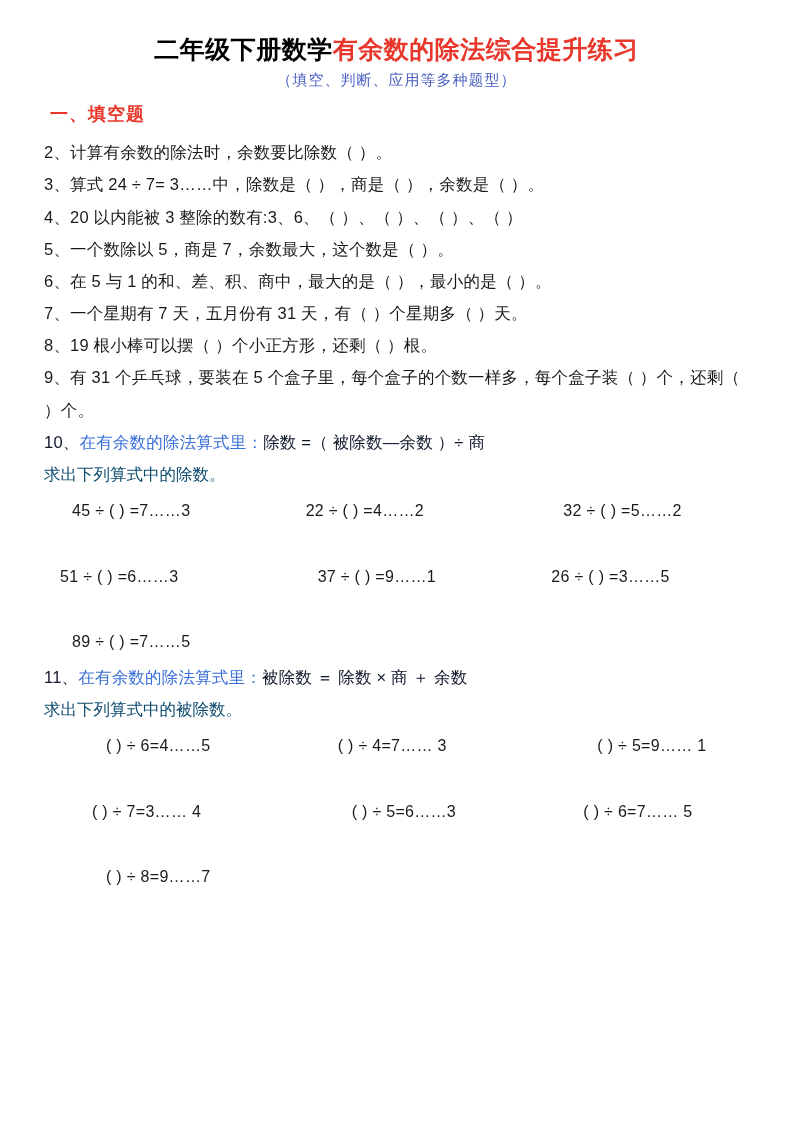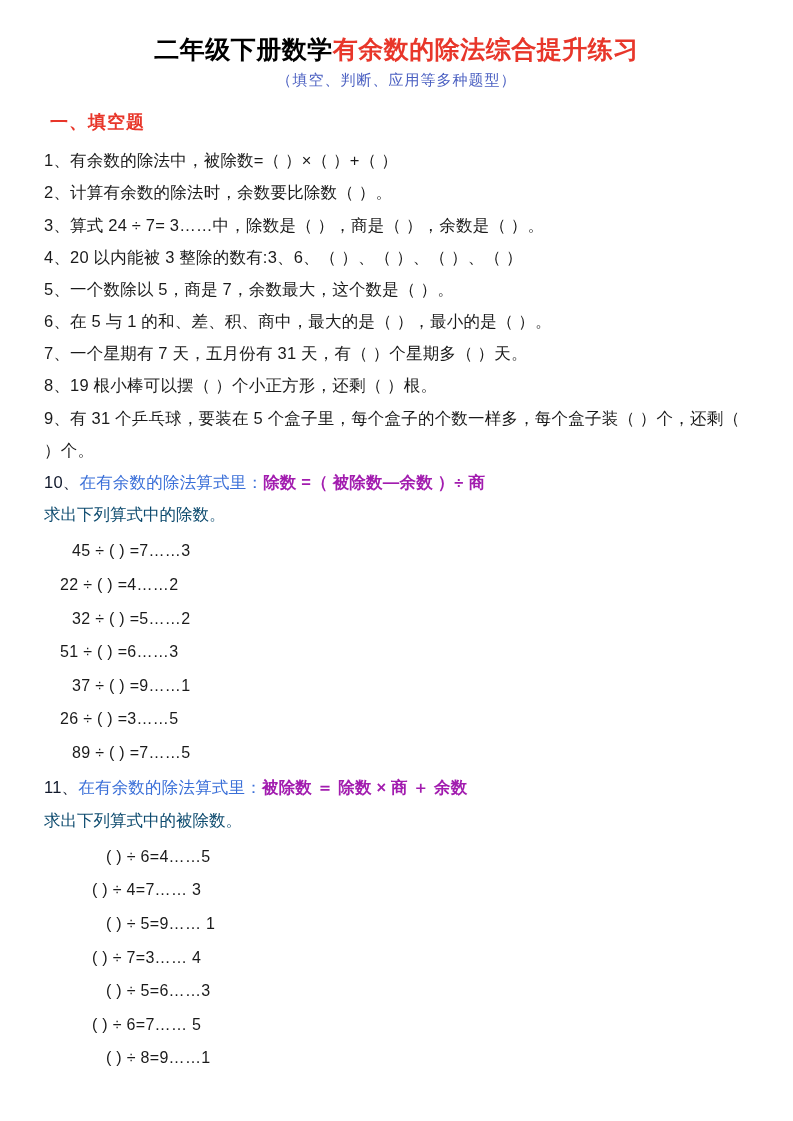--- a/index.html
+++ b/index.html
@@ -32,21 +32,21 @@
     white-space: nowrap;
   }
   .title .t-black { color: #000000; }
   .title .t-red   { color: #e8362a; }
 
   .subtitle {
     text-align: center;
     font-size: 15px;
     color: #4a5fc1;
     letter-spacing: 1px;
-    margin: 0 0 20px 0;
+    margin: 0 0 12px 0;
   }
 
   
   .section-heading {
     font-size: 18px;
     font-weight: bold;
     color: #e8362a;
     letter-spacing: 1px;
     margin: 0 0 10px 6px;
   }
@@ -66,35 +66,36 @@
   }
 
   
   .rule-line {
     font-size: 16.5px;
     line-height: 1.95;
     letter-spacing: 0.2px;
   }
   .rule-num { color: #0f172a; }
   .rule-blue { color: #3a6fd8; }
-  .rule-orange { color: #a21caf; font-weight: bold; }
+  .rule-orange { color: #0f172a; }
   .rule-sub {
     font-size: 16.5px;
     line-height: 1.95;
     color: #0c4a6e;
     margin-bottom: 2px;
   }
 
   
   .grid {
     display: grid;
-    grid-template-columns: 1fr;
+    grid-template-columns: 1fr 1fr 1fr;
     row-gap: 0px;
     column-gap: 0px;
     margin: 4px 0 2px 0;
+    gap: 32px;
   }
   .grid .cell {
     font-size: 16px;
     line-height: 2.1;
     letter-spacing: 0.3px;
     color: #1a1a1a;
   }
   .grid.indent-a .cell:nth-child(odd) { padding-left: 28px; }
   .grid.indent-a .cell:nth-child(even) { padding-left: 16px; }
   .grid.indent-b .cell:nth-child(odd) { padding-left: 62px; }
@@ -106,21 +107,20 @@
 <div class="page">
 
   <h1 class="title">
     <span class="t-black">二年级下册数学</span><span class="t-red">有余数的除法综合提升练习</span>
   </h1>
 
   <div class="subtitle">（填空、判断、应用等多种题型）</div>
 
   <div class="section-heading">一、填空题</div>
 
-  <div class="q">1、有余数的除法中，被除数=（  ）×（  ）+（  ）</div>
   <div class="q">2、计算有余数的除法时，余数要比除数（  ）。</div>
   <div class="q">3、算式 24 ÷ 7= 3……中，除数是（  ），商是（  ），余数是（  ）。</div>
   <div class="q">4、20 以内能被 3 整除的数有:3、6、（  ）、（  ）、（  ）、（  ）</div>
   <div class="q">5、一个数除以 5，商是 7，余数最大，这个数是（  ）。</div>
   <div class="q">6、在 5 与 1 的和、差、积、商中，最大的是（  ），最小的是（  ）。</div>
   <div class="q">7、一个星期有 7 天，五月份有 31 天，有（  ）个星期多（  ）天。</div>
   <div class="q">8、19 根小棒可以摆（  ）个小正方形，还剩（  ）根。</div>
   <div class="q-wrap">9、有 31 个乒乓球，要装在 5 个盒子里，每个盒子的个数一样多，每个盒子装（  ）个，还剩（  ）个。</div>
 
   <div class="rule-line">
@@ -143,16 +143,16 @@
   </div>
   <div class="rule-sub">求出下列算式中的被除数。</div>
 
   <div class="grid indent-b">
     <div class="cell">(        ) ÷ 6=4……5</div>
     <div class="cell">(        ) ÷ 4=7…… 3</div>
     <div class="cell">(        ) ÷ 5=9…… 1</div>
     <div class="cell">(        ) ÷ 7=3…… 4</div>
     <div class="cell">(        ) ÷ 5=6……3</div>
     <div class="cell">(        ) ÷ 6=7…… 5</div>
-    <div class="cell">(        ) ÷ 8=9……1</div>
+    <div class="cell">(        ) ÷ 8=9……7</div>
   </div>
 
 </div>
 
 </body></html>

